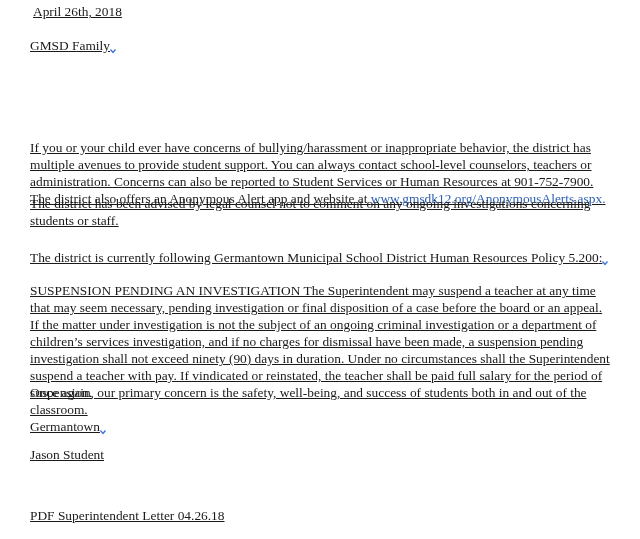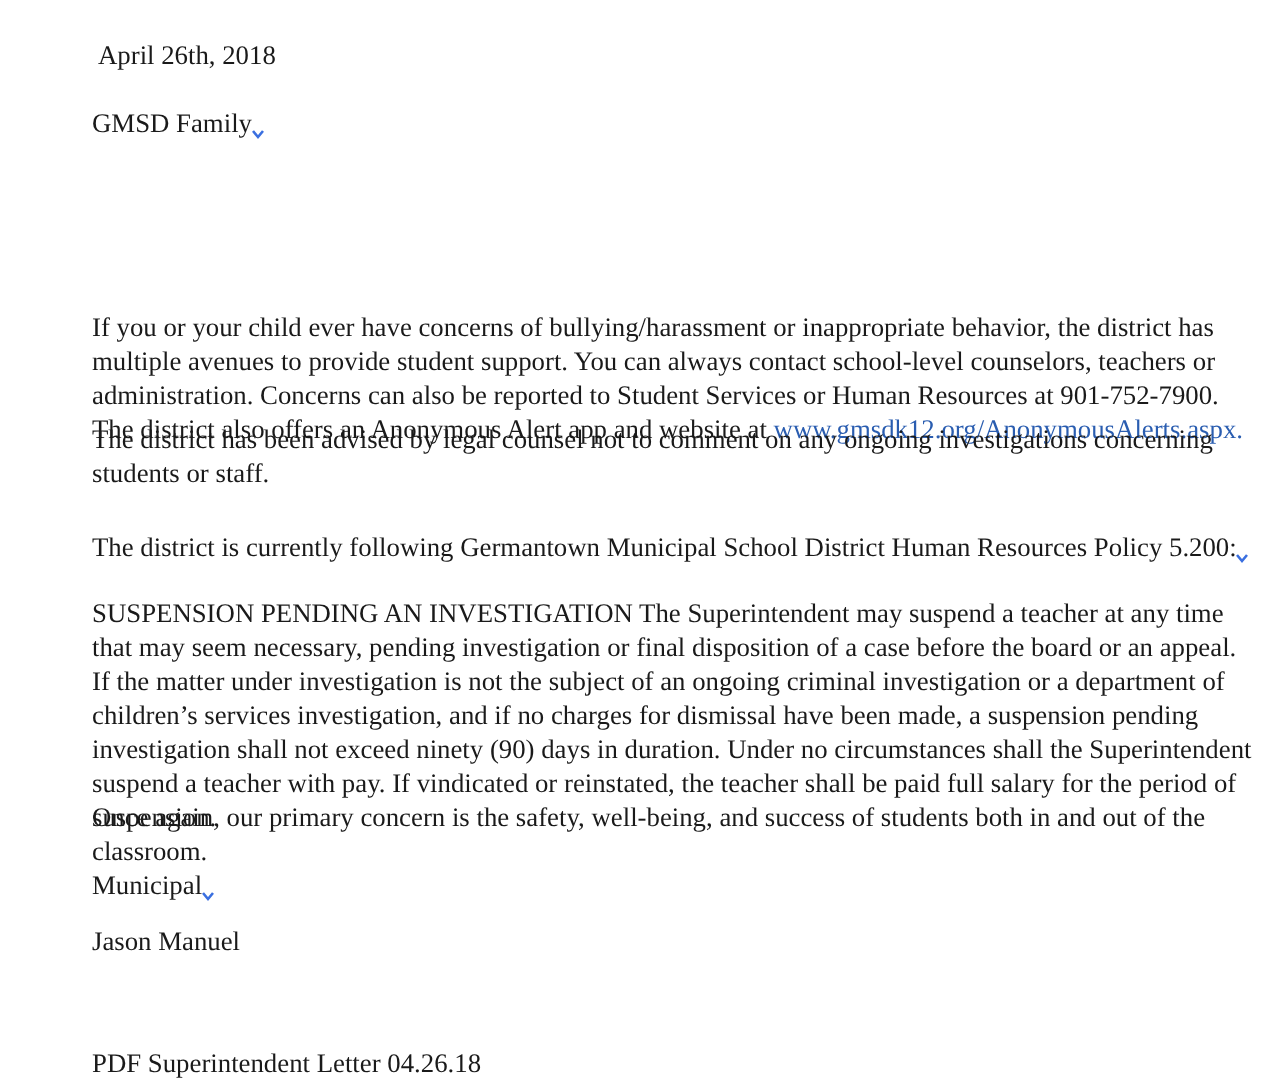--- a/index.html
+++ b/index.html
@@ -18,21 +18,22 @@
   }
   .page {
     position: relative;
     width: 640px;
     height: 539px;
   }
   .p {
     position: absolute;
     left: 30px;
     width: 580px;
-    margin: 16px;
+    margin: 0;
+    text-decoration: underline;
   }
   .date { left: 33px; top: 3px; }
   .link { color: #2a5db0; }
   .mark {
     display: inline-block;
     position: relative;
     width: 6px;
     height: 6px;
     margin-left: 0px;
     vertical-align: -4px;
@@ -63,23 +64,23 @@
     <span>The district is currently following Germantown Municipal School District Human Resources Policy 5.200</span><span>:</span><span class="mark"><svg width="6" height="6" viewBox="0 0 6 6">
           <path d="M0.5 1.5 L3 4.5 L5.5 1.5" stroke="#3a6fe0" stroke-width="1.3" fill="none"></path>
         </svg></span>
   </p>
 
   <p class="p" style="top:282px">SUSPENSION PENDING AN INVESTIGATION The Superintendent may suspend a teacher at any time that may seem necessary, pending investigation or final disposition of a case before the board or an appeal. If the matter under investigation is not the subject of an ongoing criminal investigation or a department of children’s services investigation, and if no charges for dismissal have been made, a suspension pending investigation shall not exceed ninety (90) days in duration. Under no circumstances shall the Superintendent suspend a teacher with pay. If vindicated or reinstated, the teacher shall be paid full salary for the period of suspension.</p>
 
   <p class="p" style="top:384px">Once again, our primary concern is the safety, well-being, and success of students both in and out of the classroom.</p>
 
   <p class="p" style="top:418px">
-    <span>Municipal</span><span class="mark"><svg width="6" height="6" viewBox="0 0 6 6">
+    <span>Germantown</span><span class="mark"><svg width="6" height="6" viewBox="0 0 6 6">
           <path d="M0.5 1.5 L3 4.5 L5.5 1.5" stroke="#3a6fe0" stroke-width="1.3" fill="none"></path>
         </svg></span>
   </p>
 
-  <p class="p" style="top:446px">Jason Manuel</p>
+  <p class="p" style="top:446px">Jason Student</p>
 
 
   <p class="p" style="top:507px">PDF Superintendent Letter 04.26.18</p>
 
 </div>
 
 </body></html>

